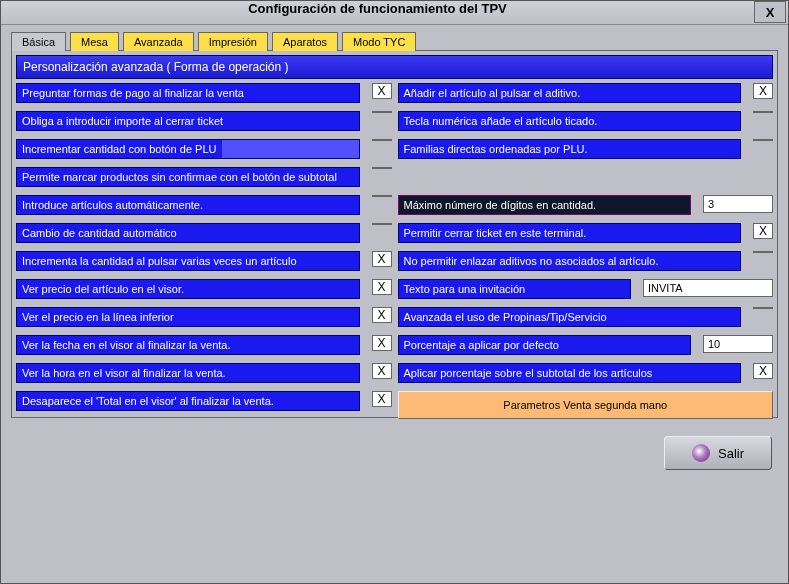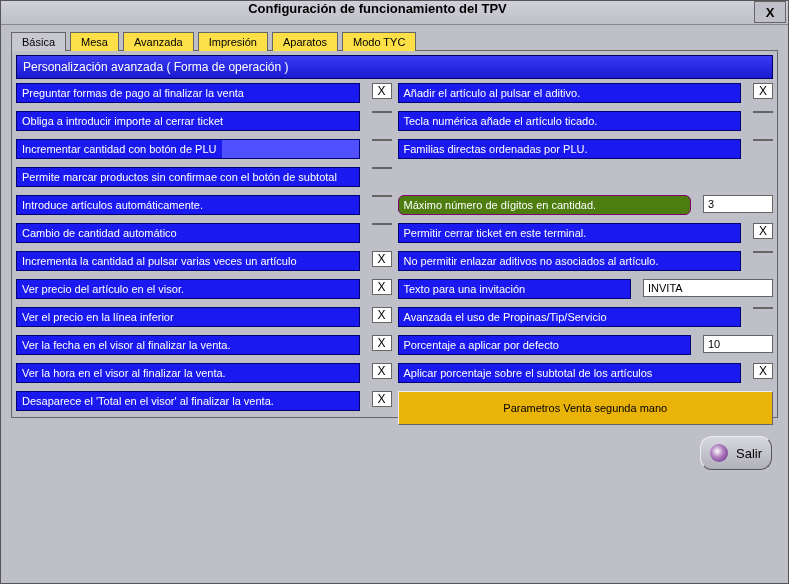--- a/index.html
+++ b/index.html
@@ -98,23 +98,22 @@
     flex: 1;
     background: #1a1af0;
     color: #fff;
     border: 1px solid #000070;
     padding: 3px 5px;
     font-size: 11px;
     white-space: nowrap;
     overflow: hidden;
   }
   .label.magenta {
-    background: #4d7c0f;
+    background: #0f172a;
     border-color: #800070;
-    border-radius: 6px;
   }
   .label.halfblue {
     background: linear-gradient(to right, #1a1af0 0%, #1a1af0 60%, #5050ff 60%, #5050ff 100%);
   }
   .check {
     width: 20px;
     background: #fff;
     border: 1px solid #666;
     display: flex;
     align-items: center;
@@ -127,50 +126,50 @@
     width: 70px;
     background: #fff;
     border: 1px solid #666;
     padding: 2px 4px;
     font-size: 11px;
     color: #000;
   }
   .textin.wide { flex:0 0 130px; width:130px; }
   .big-button {
     flex: 1;
-    background: #eab308;
+    background: #fdba74;
     border: 1px solid #666;
     border-top-color:#eee;
     border-left-color:#eee;
     display: flex;
     align-items: center;
     justify-content: center;
     font-size: 11px;
     cursor: pointer;
-    height: 34px;
+    height: 28px;
   }
   .footer {
     display: flex;
     justify-content: flex-end;
     padding: 6px 16px 0 0;
   }
   .salir-btn {
-    width: 72px;
+    width: 108px;
     height: 34px;
     border: 1px solid #555;
     border-top-color:#eee;
     border-left-color:#eee;
     background: linear-gradient(#d8d8e0,#b0b0b8);
     display: flex;
     align-items: center;
     justify-content: center;
     gap: 8px;
     font-size: 13px;
     cursor: pointer;
-    border-radius: 12px;
+    border-radius: 4px;
   }
   .salir-icon {
     width: 18px; height:18px;
     border-radius: 50%;
     background: radial-gradient(circle at 40% 40%, #fff, #b080c0 40%, #602080 100%);
   }
   .spacer { height:22px; }
 </style>
 </head>
 <body>

